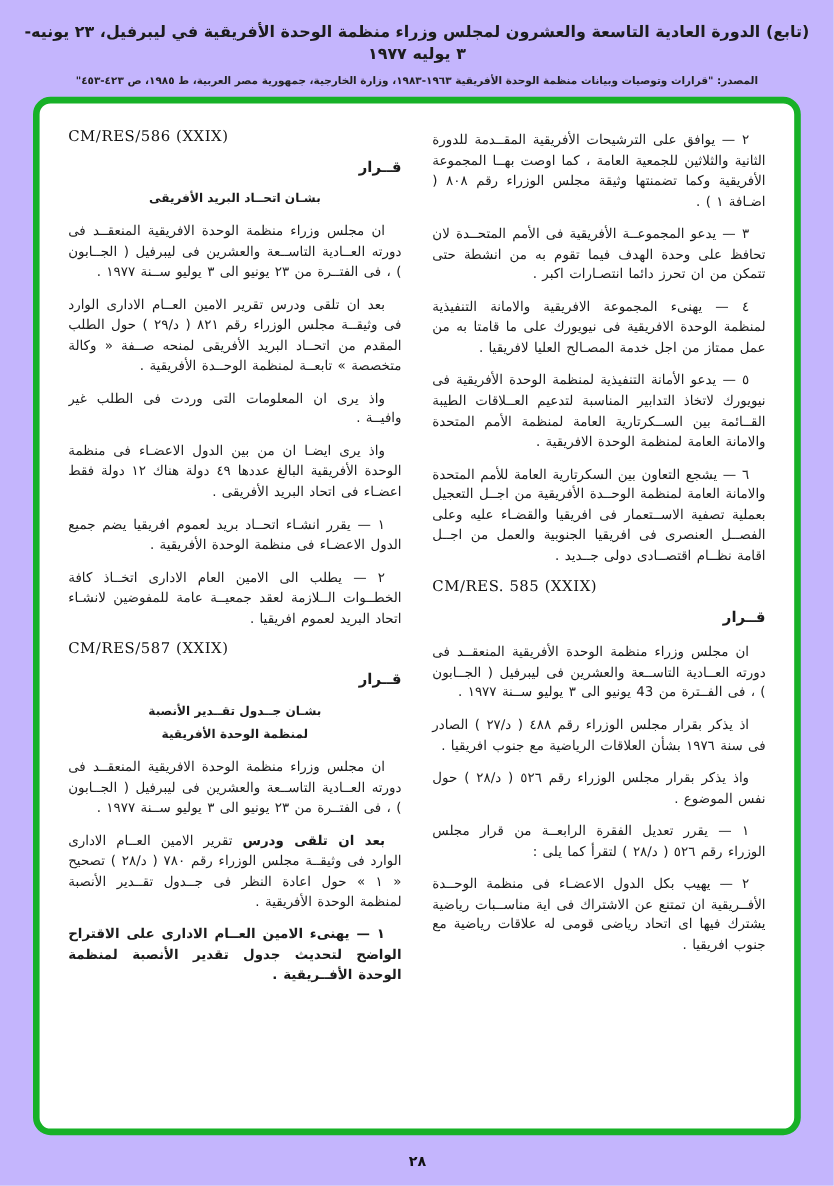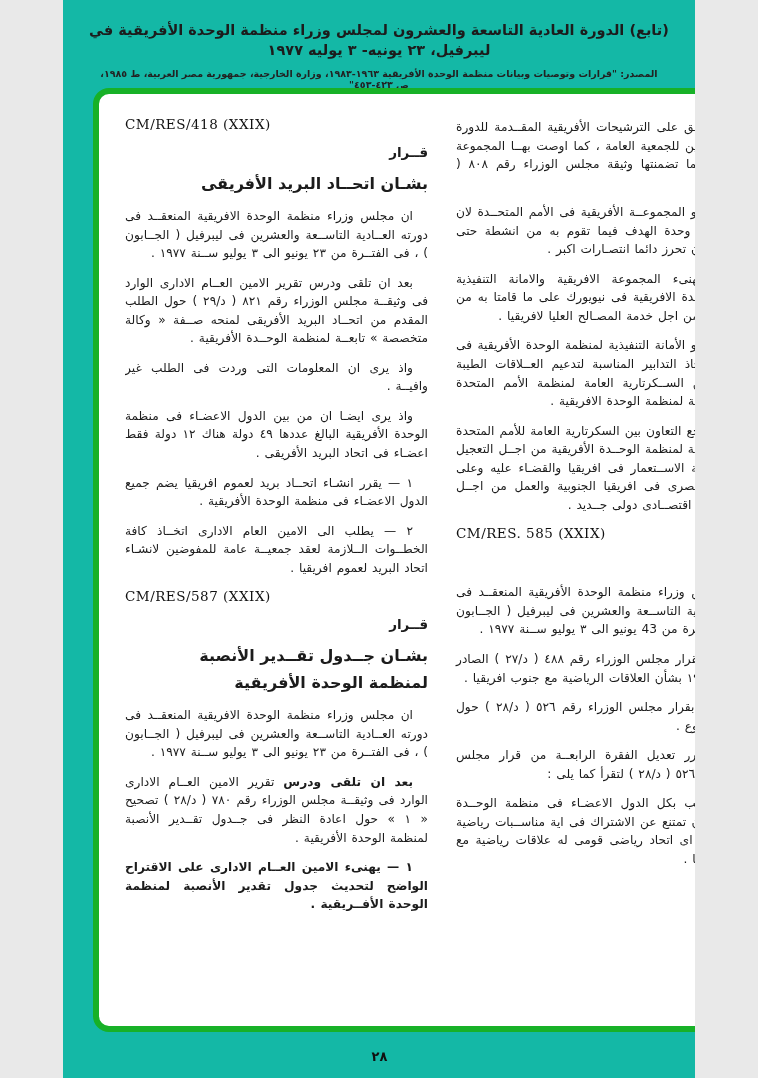--- a/index.html
+++ b/index.html
@@ -1,22 +1,22 @@
 <!DOCTYPE html>
 <html lang="ar"><head>
 <meta charset="utf-8">
 <style>
   * { box-sizing: border-box; }
   html, body { margin: 0; padding: 0; background: #e9e9e9; }
   .page {
     position: relative;
-    width: 632px;
+    width: 758px;
     height: 1078px;
     margin: 0 auto;
-    background: #14b8a6;
+    background: #c4b5fd;
     font-family: "DejaVu Sans", sans-serif;
     color: #1c1c1c;
     overflow: hidden;
   }
   
   .header { padding-top: 20px; text-align: center; direction: rtl; }
   .header-title {
     font-size: 14.5px;
     font-weight: bold;
     line-height: 1.4;
@@ -59,23 +59,23 @@
     color: #111;
     margin: 4px 0 12px 0;
   }
   .res-heading {
     text-align: right;
     font-weight: bold;
     font-size: 13.5px;
     margin: 10px 0 14px 0;
   }
   .res-subheading {
-    text-align: right;
+    text-align: center;
     font-weight: bold;
-    font-size: 16px;
+    font-size: 11px;
     margin: 0 0 14px 0;
   }
   .res-subheading.tight { margin: -6px 0 14px 0; }
   .para {
     margin: 6px 0 11px 0;
     font-size: 12.2px;
     line-height: 1.52;
     text-align: justify;
     text-indent: 15px;
     word-spacing: 1px;
@@ -115,21 +115,21 @@
         <div class="res-code">CM/RES. 585 (XXIX)</div>
         <div class="res-heading">قــرار</div>
         <p class="para">ان مجلس وزراء منظمة الوحدة الأفريقية المنعقــد فى دورته العــادية التاســعة والعشرين فى ليبرفيل ( الجــابون ) ، فى الفــترة من 43 يونيو الى ٣ يوليو ســنة ١٩٧٧ .</p>
         <p class="para">اذ يذكر بقرار مجلس الوزراء رقم ٤٨٨ ( د/٢٧ ) الصادر فى سنة ١٩٧٦ بشأن العلاقات الرياضية مع جنوب افريقيا .</p>
         <p class="para">واذ يذكر بقرار مجلس الوزراء رقم ٥٢٦ ( د/٢٨ ) حول نفس الموضوع .</p>
         <p class="para">١ — يقرر تعديل الفقرة الرابعــة من قرار مجلس الوزراء رقم ٥٢٦ ( د/٢٨ ) لتقرأ كما يلى :</p>
         <p class="para">٢ — يهيب بكل الدول الاعضـاء فى منظمة الوحــدة الأفــريقية ان تمتنع عن الاشتراك فى اية مناســبات رياضية يشترك فيها اى اتحاد رياضى قومى له علاقات رياضية مع جنوب افريقيا .</p>
       </div>
 
       <div class="col">
-        <div class="res-code">CM/RES/418 (XXIX)</div>
+        <div class="res-code">CM/RES/586 (XXIX)</div>
         <div class="res-heading">قــرار</div>
         <div class="res-subheading">بشـان اتحــاد البريد الأفريقى</div>
         <p class="para">ان مجلس وزراء منظمة الوحدة الافريقية المنعقــد فى دورته العــادية التاســعة والعشرين فى ليبرفيل ( الجــابون ) ، فى الفتــرة من ٢٣ يونيو الى ٣ يوليو ســنة ١٩٧٧ .</p>
         <p class="para">بعد ان تلقى ودرس تقرير الامين العــام الادارى الوارد فى وثيقــة مجلس الوزراء رقم ٨٢١ ( د/٢٩ ) حول الطلب المقدم من اتحــاد البريد الأفريقى لمنحه صــفة « وكالة متخصصة » تابعــة لمنظمة الوحــدة الأفريقية .</p>
         <p class="para">واذ يرى ان المعلومات التى وردت فى الطلب غير وافيــة .</p>
         <p class="para">واذ يرى ايضـا ان من بين الدول الاعضـاء فى منظمة الوحدة الأفريقية البالغ عددها ٤٩ دولة هناك ١٢ دولة فقط اعضـاء فى اتحاد البريد الأفريقى .</p>
         <p class="para">١ — يقرر انشـاء اتحــاد بريد لعموم افريقيا يضم جميع الدول الاعضـاء فى منظمة الوحدة الأفريقية .</p>
         <p class="para">٢ — يطلب الى الامين العام الادارى اتخــاذ كافة الخطــوات الــلازمة لعقد جمعيــة عامة للمفوضين لانشـاء اتحاد البريد لعموم افريقيا .</p>
         <div class="res-code">CM/RES/587 (XXIX)</div>
         <div class="res-heading">قــرار</div>

